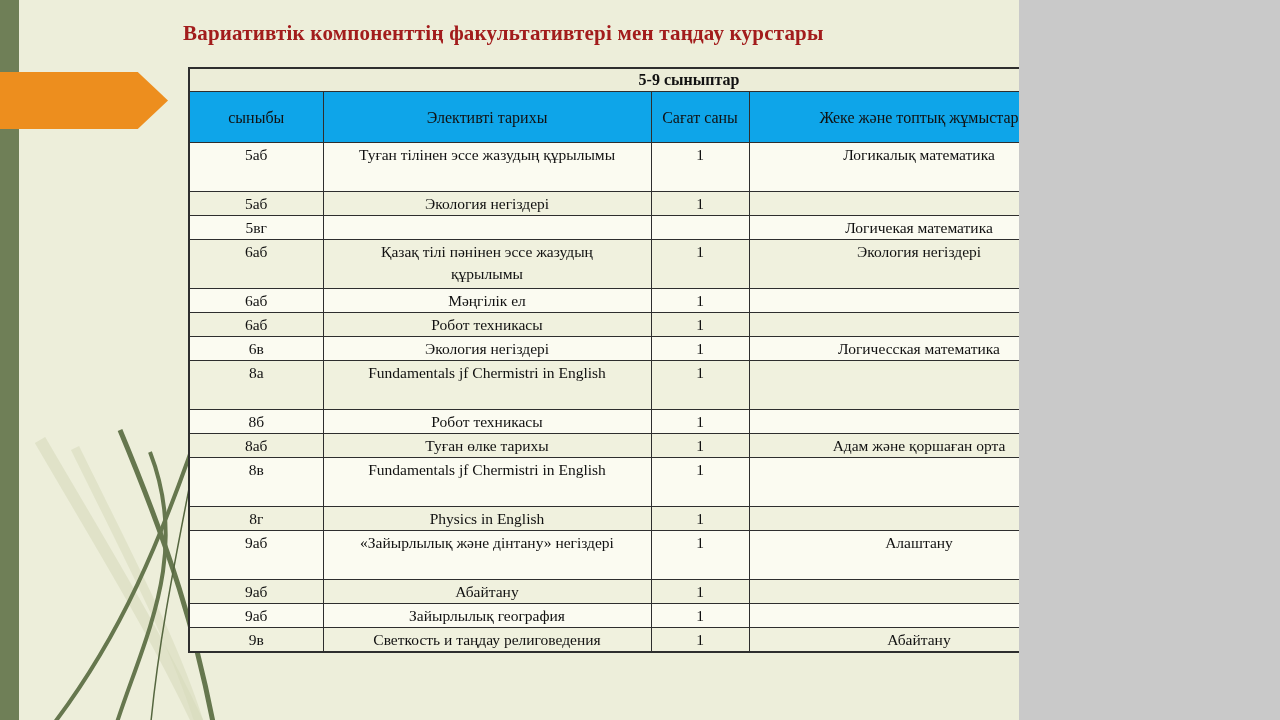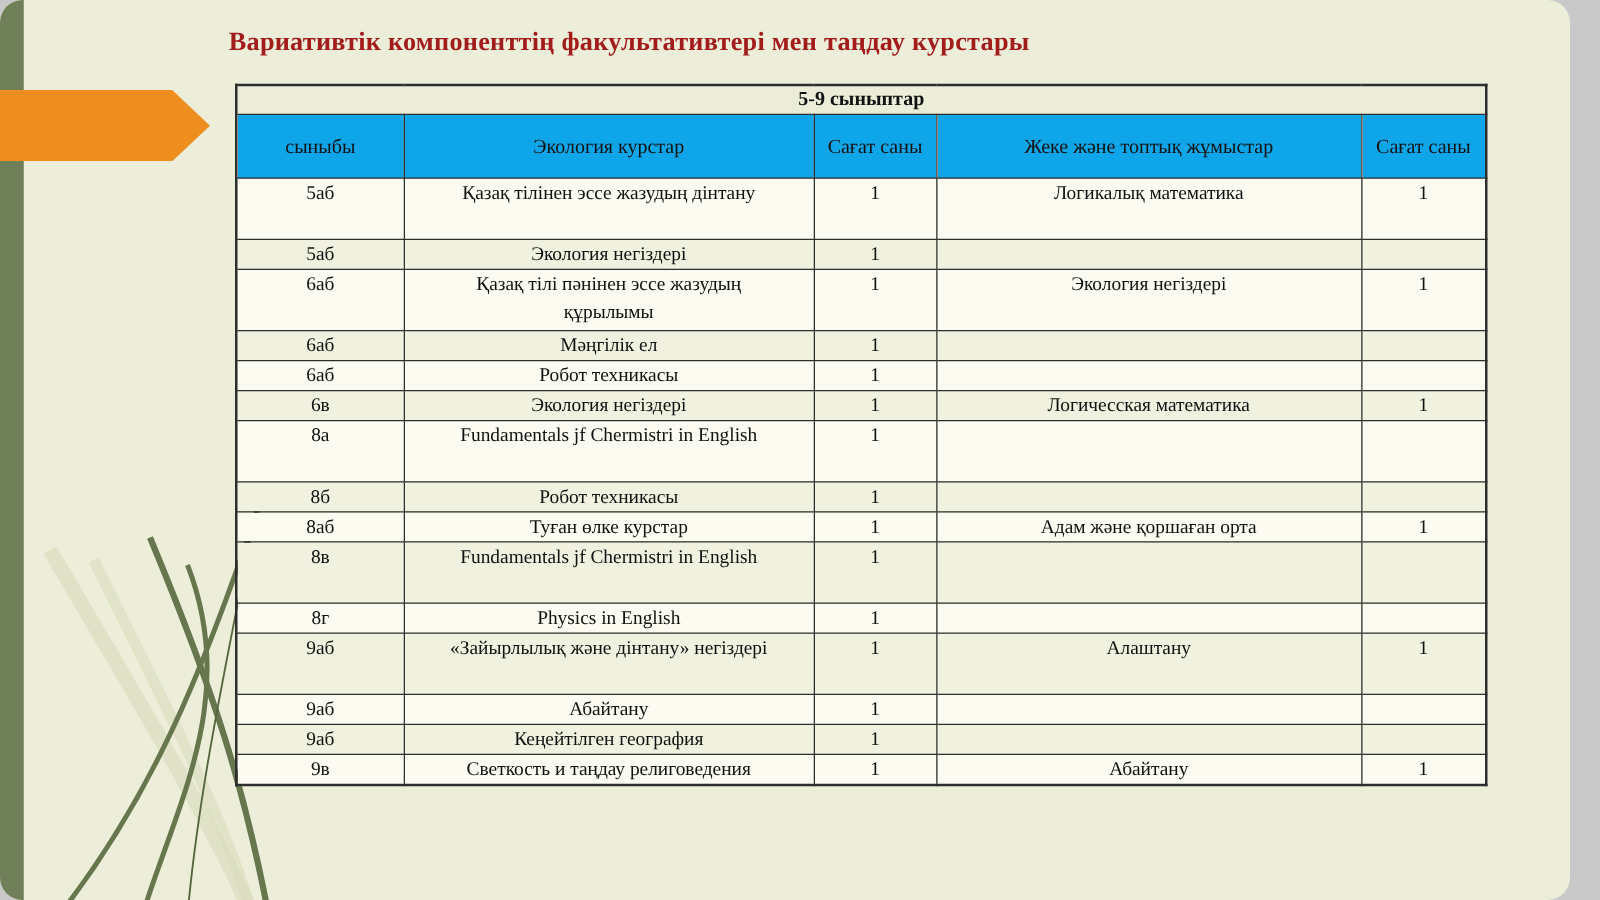--- a/index.html
+++ b/index.html
@@ -1,23 +1,22 @@
 <!DOCTYPE html>
 <html><head>
 <meta charset="utf-8">
 <style>
   html,body{margin:0;padding:0;background:#c9c9c9;}
   .slide{
     position:relative;
-    width:1256px;height:720px;
+    width:1019px;height:720px;
     background:var(--bg,#edeeda);
     overflow:hidden;
     font-family:"Liberation Serif", serif;
     color:#111;
-    border-radius:18px;
   }
   .left-stripe{
     position:absolute;left:0;top:0;width:19px;height:720px;
     background:var(--stripe,#6f7f57);
   }
   .grass{position:absolute;left:0;top:0;width:1280px;height:720px;pointer-events:none;}
   .arrow{
     position:absolute;left:0;top:72px;width:168px;height:57px;
     background:var(--arrow,#ed8e1e);
     clip-path:polygon(0 0,82% 0,100% 50%,82% 100%,0 100%);
@@ -79,40 +78,47 @@
       <col style="width:98px">
       <col style="width:340px">
       <col style="width:100px">
     </colgroup>
     <thead>
       <tr class="caption-row">
         <th colspan="5">5-9 сыныптар</th>
       </tr>
       <tr class="header-row">
         <th>сыныбы</th>
-        <th>Экология курстар</th>
+        <th>Элективті тарихы</th>
         <th>Сағат саны</th>
         <th>Жеке және топтық жұмыстар</th>
         <th>Сағат саны</th>
       </tr>
     </thead>
     <tbody>
         <tr class="tall">
           <td>5аб</td>
-          <td class="elective-cell">Қазақ тілінен  эссе жазудың дінтану</td>
+          <td class="elective-cell">Туған тілінен  эссе жазудың құрылымы</td>
           <td>1</td>
           <td>Логикалық математика</td>
           <td>1</td>
         </tr>
         <tr>
           <td>5аб</td>
           <td class="elective-cell">Экология негіздері</td>
           <td>1</td>
           <td></td>
           <td></td>
+        </tr>
+        <tr>
+          <td>5вг</td>
+          <td class="elective-cell"></td>
+          <td></td>
+          <td>Логичекая математика</td>
+          <td>1</td>
         </tr>
         <tr class="tall">
           <td>6аб</td>
           <td class="elective-cell">Қазақ тілі  пәнінен  эссе жазудың
 құрылымы</td>
           <td>1</td>
           <td>Экология негіздері</td>
           <td>1</td>
         </tr>
         <tr>
@@ -145,21 +151,21 @@
         </tr>
         <tr>
           <td>8б</td>
           <td class="elective-cell">Робот техникасы</td>
           <td>1</td>
           <td></td>
           <td></td>
         </tr>
         <tr>
           <td>8аб</td>
-          <td class="elective-cell">Туған өлке курстар</td>
+          <td class="elective-cell">Туған өлке тарихы</td>
           <td>1</td>
           <td>Адам және қоршаған орта</td>
           <td>1</td>
         </tr>
         <tr class="tall">
           <td>8в</td>
           <td class="elective-cell">Fundamentals jf Chermistri  in English</td>
           <td>1</td>
           <td></td>
           <td></td>
@@ -180,21 +186,21 @@
         </tr>
         <tr>
           <td>9аб</td>
           <td class="elective-cell">Абайтану</td>
           <td>1</td>
           <td></td>
           <td></td>
         </tr>
         <tr>
           <td>9аб</td>
-          <td class="elective-cell">Кеңейтілген  география</td>
+          <td class="elective-cell">Зайырлылық  география</td>
           <td>1</td>
           <td></td>
           <td></td>
         </tr>
         <tr>
           <td>9в</td>
           <td class="elective-cell">Светкость и таңдау религоведения</td>
           <td>1</td>
           <td>Абайтану</td>
           <td>1</td>

